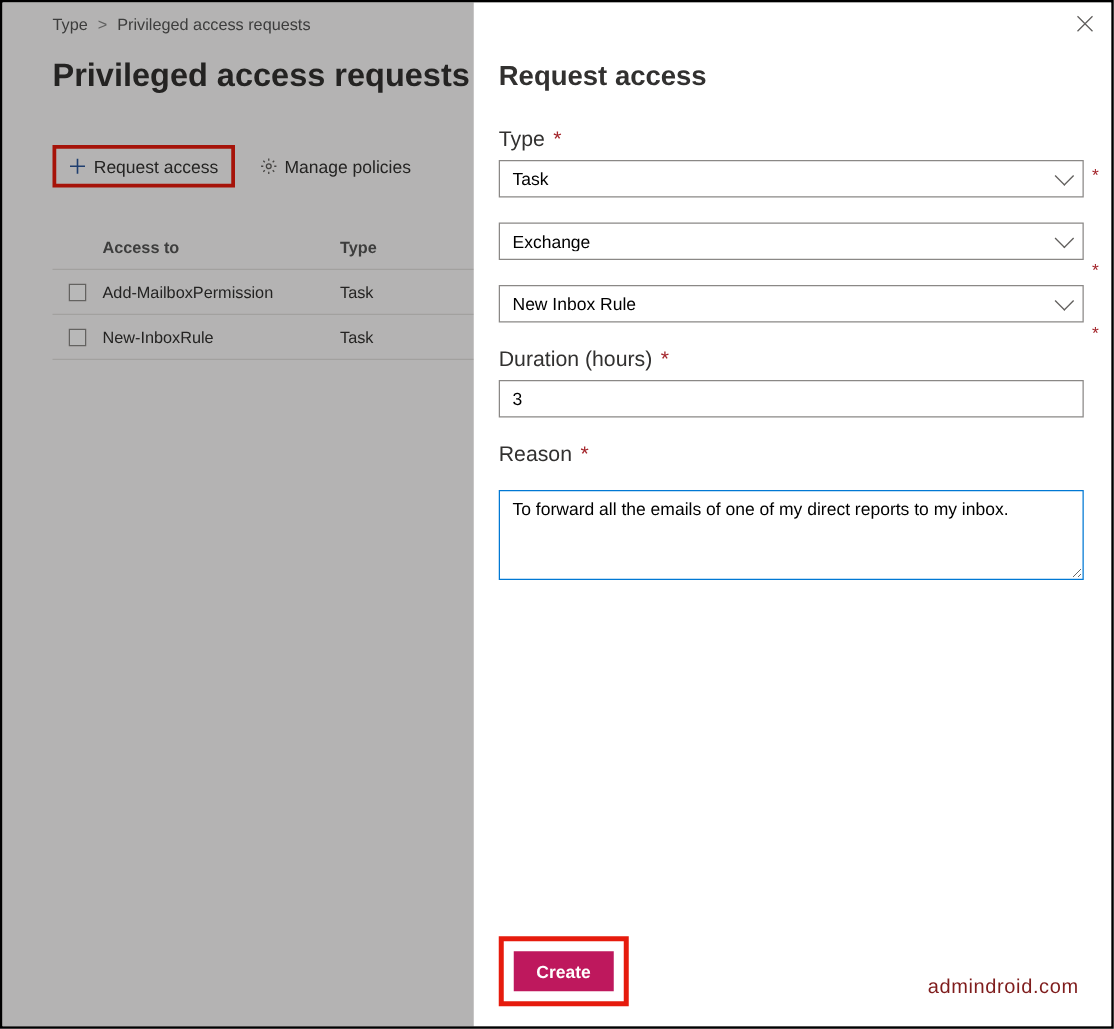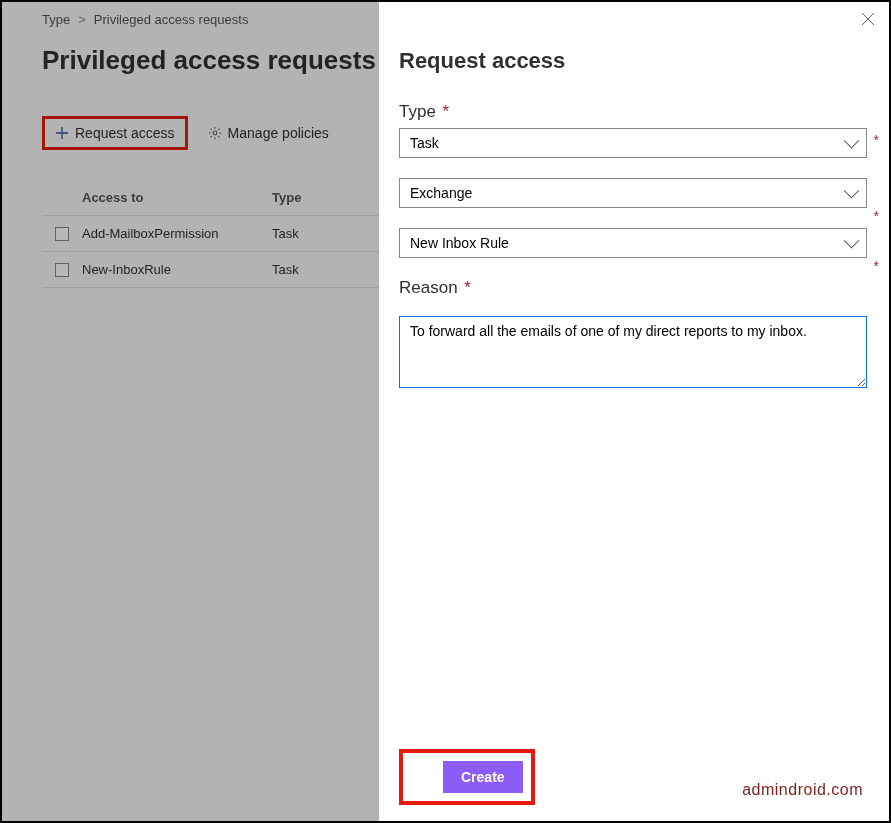--- a/index.html
+++ b/index.html
@@ -37,21 +37,21 @@
     .form-label { display: block; font-size: 17px; margin-bottom: 6px; }
     .req { color: #a4262c; margin-left: 2px; }
     .form-select, .form-input, .form-textarea { width: 100%; border: 1px solid #8a8886; padding: 6px 10px; font-family: inherit; font-size: 14px; background: #fff; }
     .form-select { appearance: none; padding-right: 28px; }
     .select-wrap { position: relative; }
     .select-wrap::after { content: ""; position: absolute; right: 10px; top: 50%; width: 10px; height: 10px; border-right: 1px solid #605e5c; border-bottom: 1px solid #605e5c; transform: translateY(-70%) rotate(45deg); pointer-events: none; }
     .outer-req { position: absolute; right: -12px; top: 30px; color: #a4262c; }
     .form-textarea { height: 72px; resize: both; border: 1px solid #0078d4; outline: none; margin-top: 12px; }
     
     .footer { margin-top: auto; padding-top: 12px; position: relative; }
-    .create-btn { background: #8b5cf6; color: #fff; border: none; padding: 8px 18px; font-size: 14px; cursor: pointer; font-weight: 600; margin-left: 32px; }
+    .create-btn { background: #be185d; color: #fff; border: none; padding: 8px 18px; font-size: 14px; cursor: pointer; font-weight: 600; }
     .create-highlight { border: 4px solid #e61b0d; padding: 8px; display: inline-block; }
     .watermark { position: absolute; right: 4px; bottom: 6px; color: #7f1d1d; font-size: 16px; letter-spacing: 0.5px; }
   </style>
 </head>
 <body>
 
 <div class="bg-page">
   <div class="breadcrumb">
     <span>Type</span>
     <span class="sep">&gt;</span>
@@ -120,20 +120,24 @@
   <div class="form-group">
     <div class="select-wrap"><select class="form-select"><option>Exchange</option></select></div>
     <span class="outer-req">*</span>
   </div>
 
   <div class="form-group">
     <div class="select-wrap"><select class="form-select"><option>New Inbox Rule</option></select></div>
     <span class="outer-req">*</span>
   </div>
 
+  <div class="form-group">
+    <label class="form-label"><span>Duration (hours)</span> <span class="req">*</span></label>
+    <input class="form-input" value="3" style="">
+  </div>
 
   <div class="form-group">
     <label class="form-label"><span>Reason</span> <span class="req">*</span></label>
     <textarea class="form-textarea" style="">To forward all the emails of one of my direct reports to my inbox.</textarea>
   </div>
 
   <div class="footer">
     <span class="create-highlight">
       <button class="create-btn">Create</button>
     </span>

